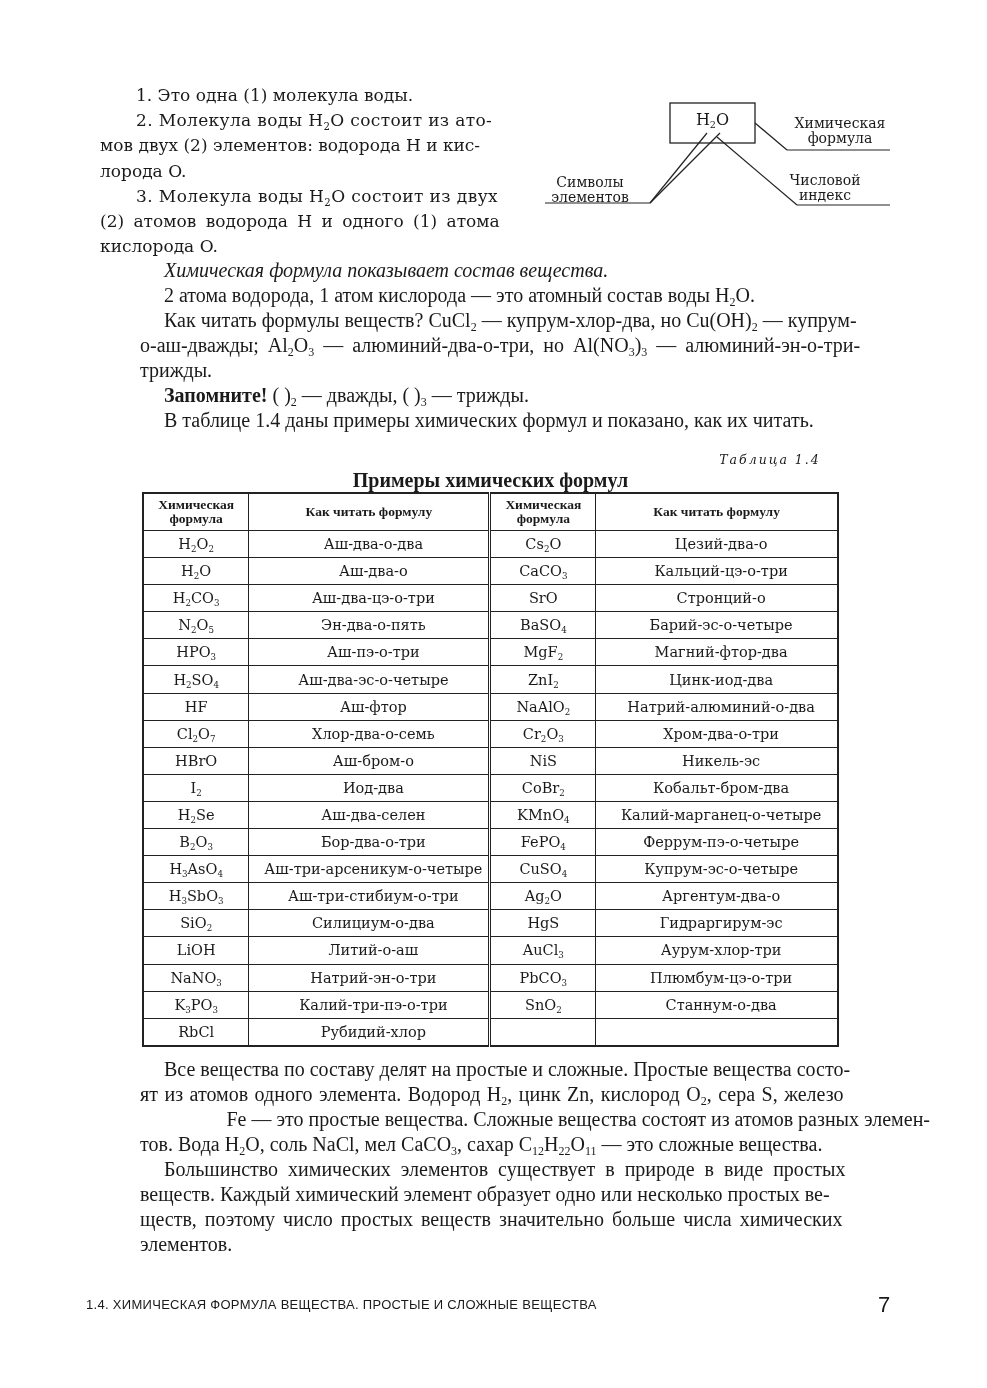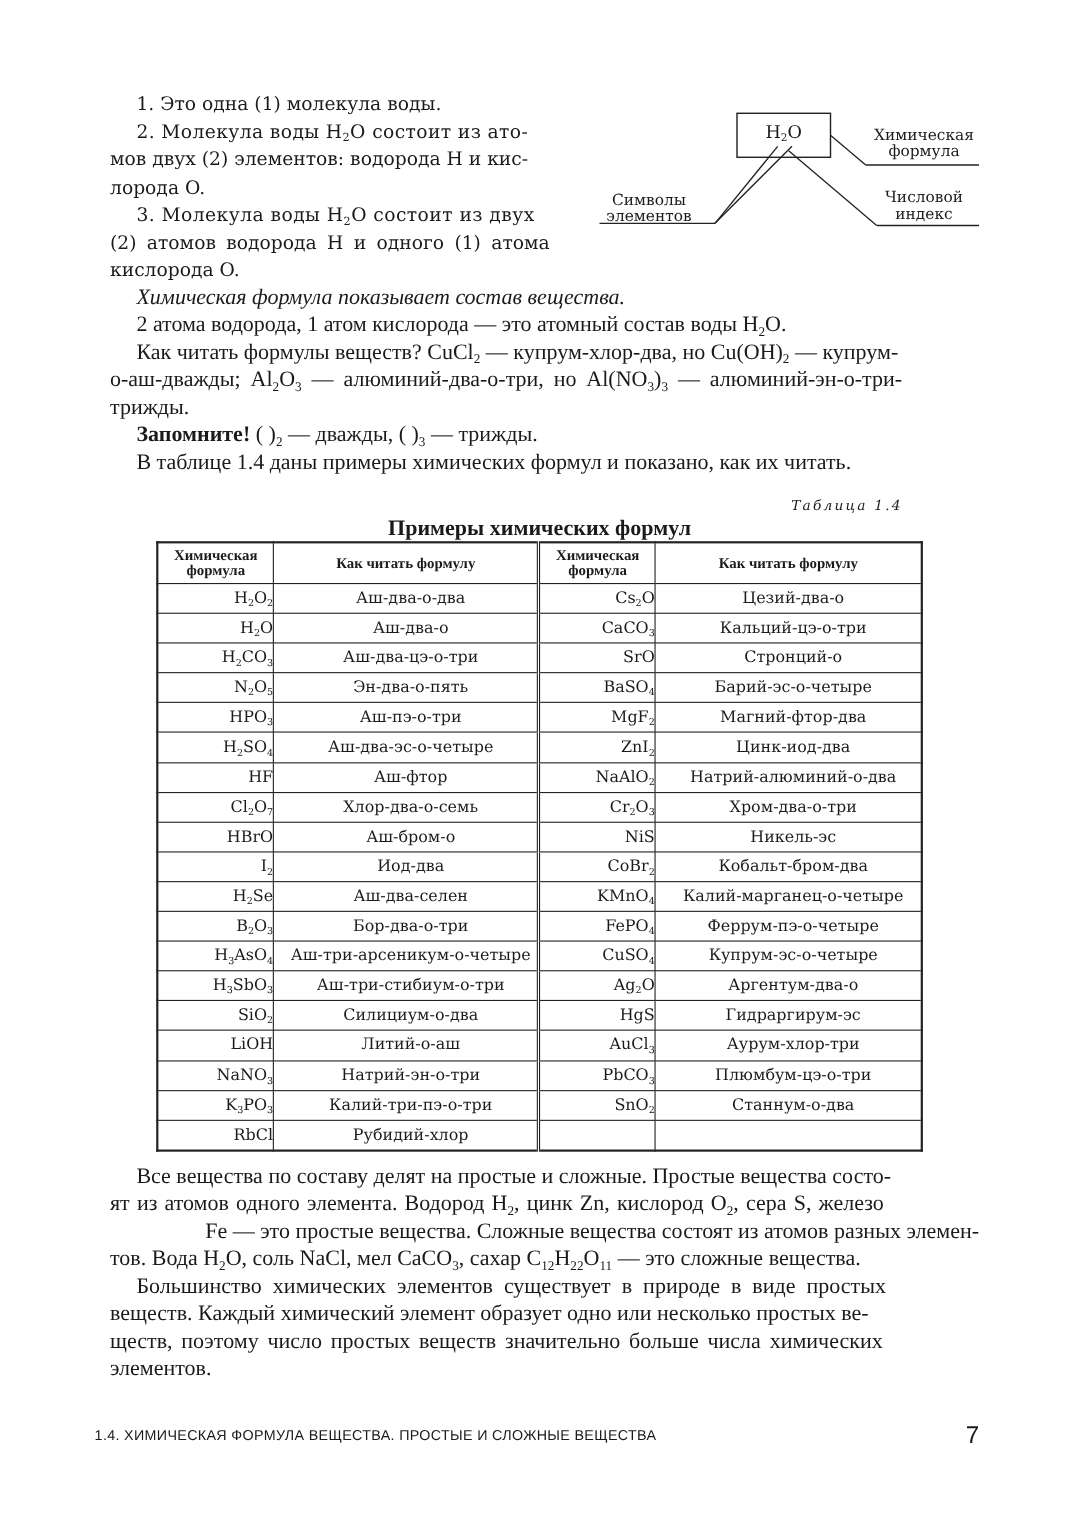--- a/index.html
+++ b/index.html
@@ -1,31 +1,31 @@
 <!DOCTYPE html>
 <html><head>
 <meta charset="utf-8">
 <style>
   html, body { margin: 0; padding: 0; background: #ffffff; }
   body { width: 987px; height: 1388px; position: relative; overflow: hidden;
          font-family: "DejaVu Serif", "Liberation Serif", serif; color: #1a1a1a; }
   .abs { position: absolute; }
   sub { font-size: 0.6em; vertical-align: -0.35em; line-height: 0; }
-  .intro-line { font-family: "DejaVu Serif", serif; font-size: 17px; line-height: 25.2px; white-space: nowrap; }
+  .intro-line { font-family: "DejaVu Serif", serif; font-size: 17px; line-height: 25.2px; white-space: nowrap; margin-left: 12px; }
   .just { text-align: justify; }
-  .main-text { font-family: "Liberation Serif", serif; font-size: 20px; line-height: 25px; }
+  .main-text { font-family: "Liberation Serif", serif; font-size: 20px; line-height: 25px; margin-left: 40px; }
   .ital { font-style: italic; }
   .bold { font-weight: bold; }
   .diagram-label { font-family: "DejaVu Serif", serif; font-size: 14px; line-height: 15px; text-align: center; }
   .caption-right { font-family: "DejaVu Serif", serif; font-style: italic; font-size: 12.5px; letter-spacing: 2px; }
   .table-title { font-family: "Liberation Serif", serif; font-weight: bold; font-size: 20px; }
   table.formulas { border-collapse: collapse; font-family: "DejaVu Serif", serif; font-size: 14.5px; }
   table.formulas td, table.formulas th { border: 1px solid #222; padding: 0; height: 26.1px; }
   table.formulas th { font-family: "Liberation Serif", serif; font-weight: bold; font-size: 13.5px; line-height: 14px; height: 36px; }
-  table.formulas td.f { text-align: right; }
+  table.formulas td.f { text-align: center; }
   table.formulas td.r { padding-left: 9px; text-align: center; }
   table.formulas .sep { border-left: 3px double #222; }
   .outer { border: 2px solid #222 !important; }
   .footer { font-family: "Liberation Sans", sans-serif; font-size: 13px; letter-spacing: 0.3px; }
   .pagenum { font-family: "Liberation Sans", sans-serif; font-size: 22px; }
 </style>
 </head>
 <body>
 
 <div class="abs" style="left:124px; top:83px; width:385px;">
@@ -57,21 +57,21 @@
     <span>H</span><sub>2</sub><span>O</span>
   </div>
   <div class="abs diagram-label" style="left:250px; top:21px; width:110px;">
     <div>Химическая</div>
     <div>формула</div>
   </div>
   <div class="abs diagram-label" style="left:5px; top:80px; width:100px;">
     <div>Символы</div>
     <div>элементов</div>
   </div>
-  <div class="abs diagram-label" style="left:255px; top:78px; width:100px;">
+  <div class="abs diagram-label" style="left:240px; top:78px; width:100px;">
     <div>Числовой</div>
     <div>индекс</div>
   </div>
 </div>
 
 <div class="abs main-text" style="left:100px; top:258px; width:790px;">
   <div class="ital" style="padding-left:24px;">Химическая формула показывает состав вещества.</div>
   <div style="padding-left:24px;">
     <span>2 атома водорода, 1 атом кислорода — это атомный состав воды H</span><sub>2</sub><span>O.</span>
   </div>

